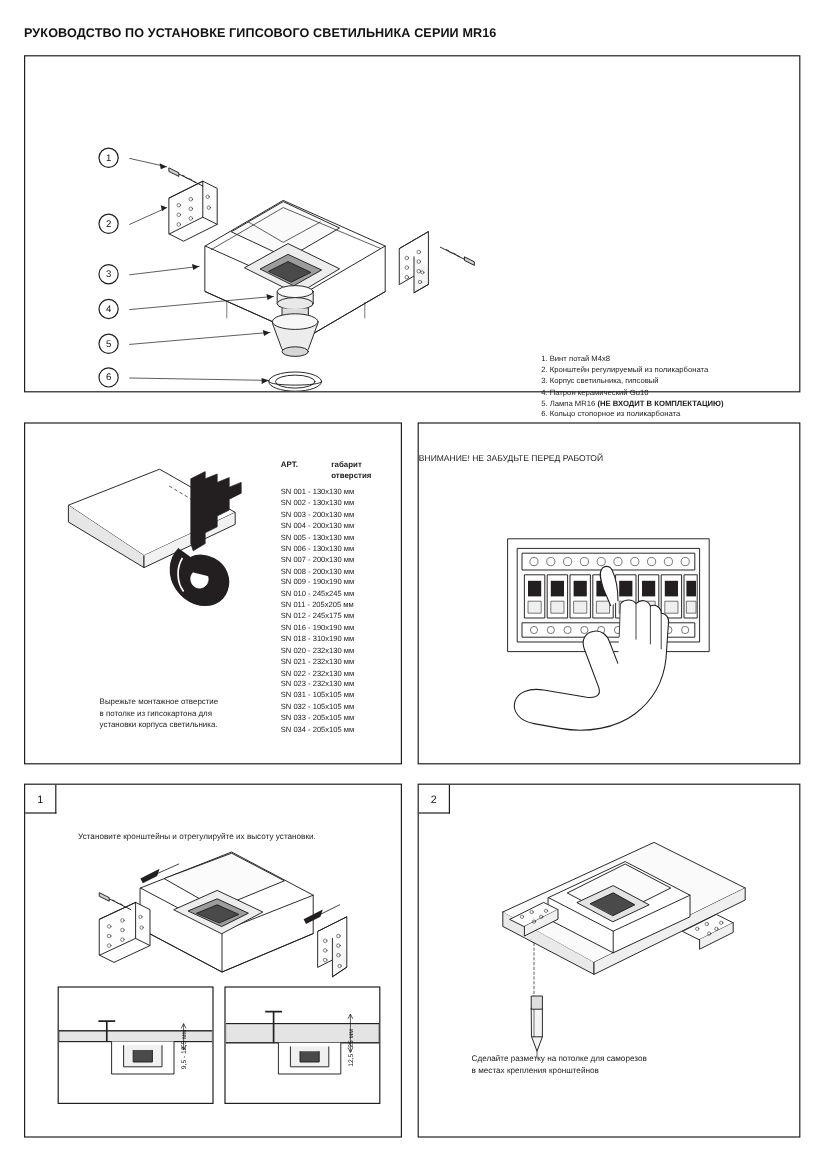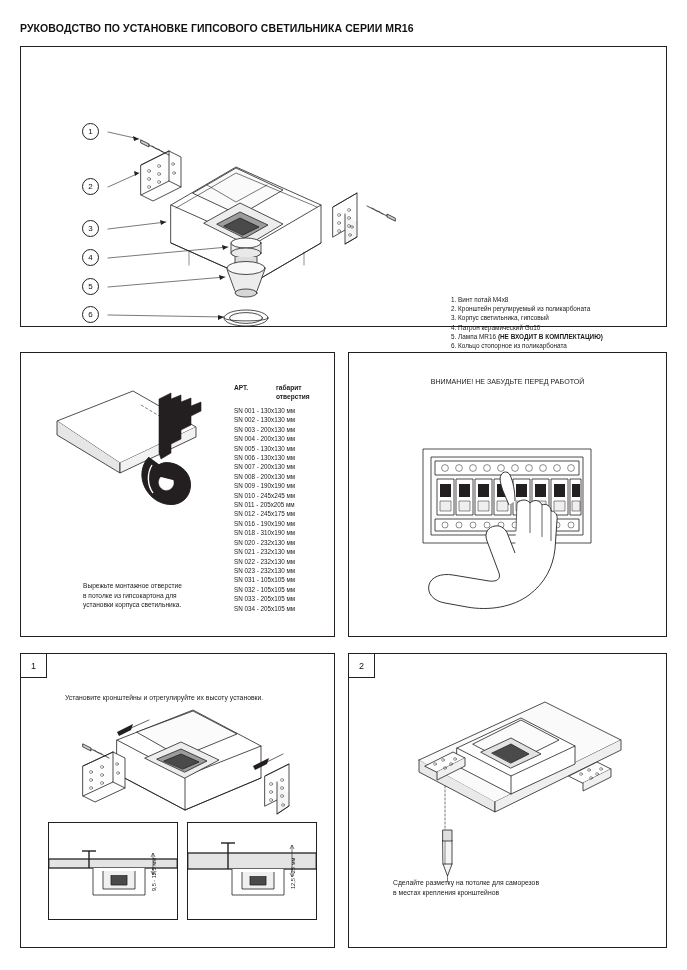--- a/index.html
+++ b/index.html
@@ -94,21 +94,20 @@
     position: absolute;
     font-size: 6.6px;
     line-height: 9.6px;
     color: #1a1a1a;
   }
   #panel-b .caption { left: 62px; top: 228px; }
 
   .warn {
     position: absolute;
     left: 0; right: 0; top: 24px;
-    text-align: center;
     font-size: 7.1px;
     line-height: 11px;
     font-weight: normal;
     color: #1a1a1a;
   }
 
   .stepbox {
     position: absolute;
     left: 0; top: 0;
     width: 26px; height: 24px;

